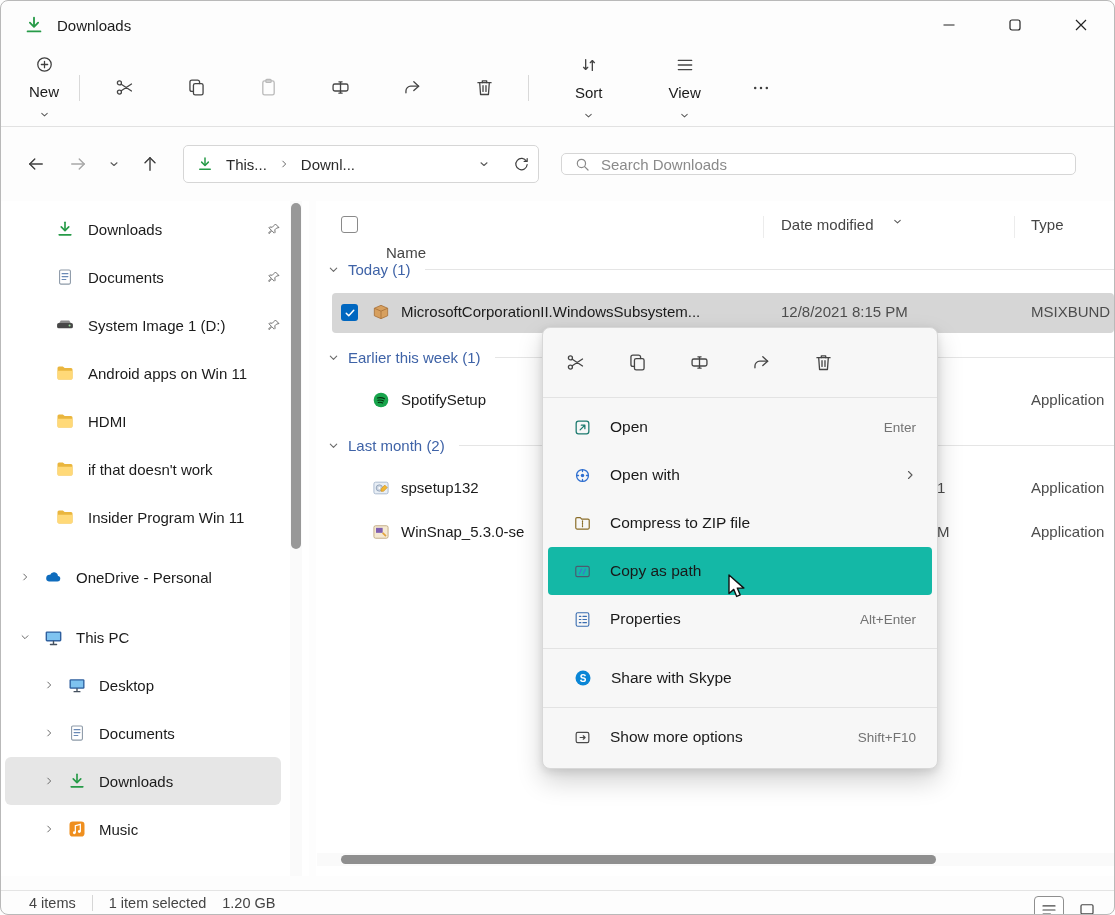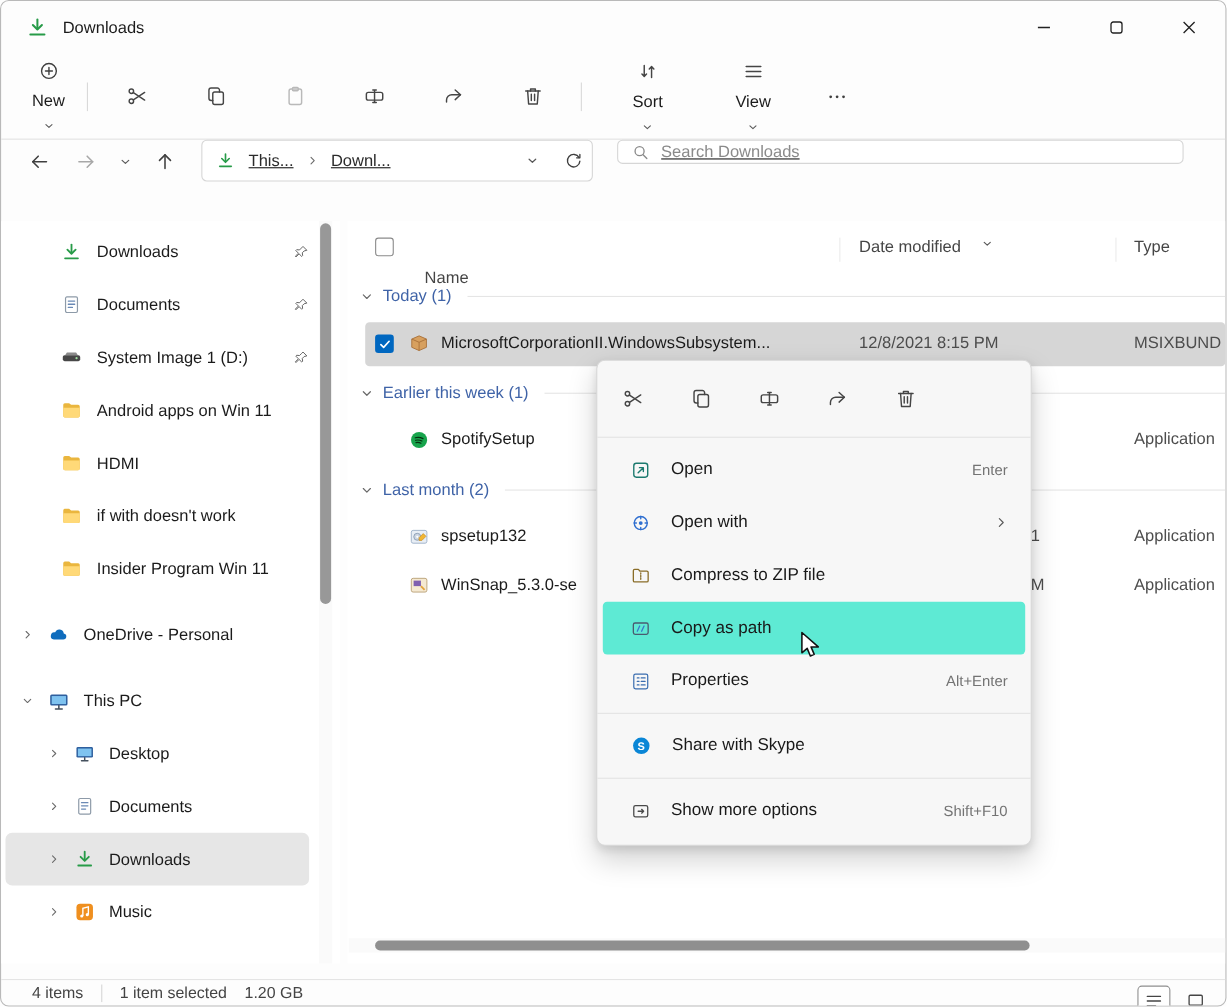--- a/index.html
+++ b/index.html
@@ -22,21 +22,21 @@
   
   .toolbar { position:absolute; top:48px; left:0; right:0; height:78px; display:flex; align-items:center; padding:0 16px; border-bottom:1px solid #e2e2e2; }
   .tbtn { display:flex; align-items:center; gap:9px; padding:9px 12px; border-radius:5px;flex-direction:column; }
   .ibtn { width:46px; height:42px; margin:0 13px; display:flex; align-items:center; justify-content:center; border-radius:5px; }
   .vdiv { width:1px; height:26px; background:#d9d9d9; margin:0 8px; }
   .sortb { margin-left:26px; }
   .viewb { margin-left:42px; }
   .moreb { margin-left:28px; width:40px; }
 
   
-  .navbar { position:absolute; top:126px; left:0; right:0; height:74px; display:flex; padding:0 14px;text-decoration:underline; }
+  .navbar { position:absolute; top:126px; left:0; right:0; height:74px; display:flex; align-items:center; padding:0 14px; }
   .nbtn { width:42px; height:40px; display:flex; align-items:center; justify-content:center; border-radius:5px; }
   .nbtn.sm { width:30px; }
   .addressbar { margin-left:12px; width:356px; height:38px; background:#fff; border:1px solid #d6d6d6; border-radius:5px; display:flex; align-items:center; padding:0 8px 0 12px; gap:9px; }
   .crumb { font-size:15px; color:#2b2b2b; padding:2px 3px; border-radius:3px; }
   .abspacer { flex:1; }
   .searchbox { margin-left:22px; flex:1; margin-right:24px; height:22px; background:#fff; border:1px solid #d6d6d6; border-radius:5px; display:flex; align-items:center; padding:0 12px; gap:10px; }
   .searchbox input { border:none; outline:none; flex:1; font:inherit; font-size:15px; color:#333; background:transparent; }
   .searchbox input::placeholder { color:#8a8a8a; }
 
   
@@ -78,21 +78,21 @@
   .h-track { position:absolute; left:316px; right:0; top:852px; height:13px; background:#fafafa; }
   .h-thumb { position:absolute; left:340px; top:854px; width:595px; height:9px; background:#8f8f8f; border-radius:5px; }
 
   
   .ctx { position:absolute; left:541px; top:326px; width:396px; background:#f7f7f7; border:1px solid #d8d8d8; border-radius:8px; padding:4px 0 7px;
          box-shadow:0 12px 26px rgba(0,0,0,.18), 0 3px 8px rgba(0,0,0,.10); z-index:50; }
   .ctx-iconrow { height:60px; display:flex; align-items:center; padding:0 20px; gap:38px; }
   .ctx-ibtn { width:24px; height:32px; display:flex; align-items:center; justify-content:center; }
   .ctx-sep { height:1px; background:#e3e3e3; margin:5px 0; }
   .ctx-item { display:flex; align-items:center; height:48px; margin:0 5px; padding:0 16px 0 25px; gap:18px; border-radius:4px; }
-  .ctx-item.hl { background:#5eead4; }
+  .ctx-item.hl { background:#14b8a6; }
   .c-lbl { font-size:15.5px; color:#191919; }
   .c-short { margin-left:auto; font-size:13.5px; color:#737373; }
   .c-sub { margin-left:auto; }
 
   
   .statusbar { position:absolute; left:0; right:0; bottom:0; height:24px; border-top:1px solid #e4e4e4; display:flex; align-items:center; padding:0 28px; gap:16px; color:#444; font-size:14.5px; }
   .sdiv { width:1px; height:16px; background:#d6d6d6; }
   .viewbtns { position:absolute; right:12px; top:5px; display:flex; gap:8px; }
   .viewbtn { width:30px; height:28px; display:flex; align-items:center; justify-content:center; border-radius:4px; }
   .viewbtn.active { border:1px solid #8f8f8f; background:#fff; }
@@ -364,21 +364,21 @@
       </span>
     <span class="s-lbl">HDMI</span>
   </div>
   <div class="s-item plain">
     <span>
         <svg width="20" height="20" viewBox="0 0 24 24">
           <path d="M3 7V6a1.8 1.8 0 0 1 1.8-1.8h4.6L11.6 6h7.6A1.8 1.8 0 0 1 21 7.8V18a1.8 1.8 0 0 1-1.8 1.8H4.8A1.8 1.8 0 0 1 3 18z" fill="#eab63e"></path>
           <path d="M3 9.2h18V18a1.8 1.8 0 0 1-1.8 1.8H4.8A1.8 1.8 0 0 1 3 18z" fill="#ffd978"></path>
         </svg>
       </span>
-    <span class="s-lbl">if with doesn't work</span>
+    <span class="s-lbl">if that doesn't work</span>
   </div>
   <div class="s-item plain">
     <span>
         <svg width="20" height="20" viewBox="0 0 24 24">
           <path d="M3 7V6a1.8 1.8 0 0 1 1.8-1.8h4.6L11.6 6h7.6A1.8 1.8 0 0 1 21 7.8V18a1.8 1.8 0 0 1-1.8 1.8H4.8A1.8 1.8 0 0 1 3 18z" fill="#eab63e"></path>
           <path d="M3 9.2h18V18a1.8 1.8 0 0 1-1.8 1.8H4.8A1.8 1.8 0 0 1 3 18z" fill="#ffd978"></path>
         </svg>
       </span>
     <span class="s-lbl">Insider Program Win 11</span>
   </div>

